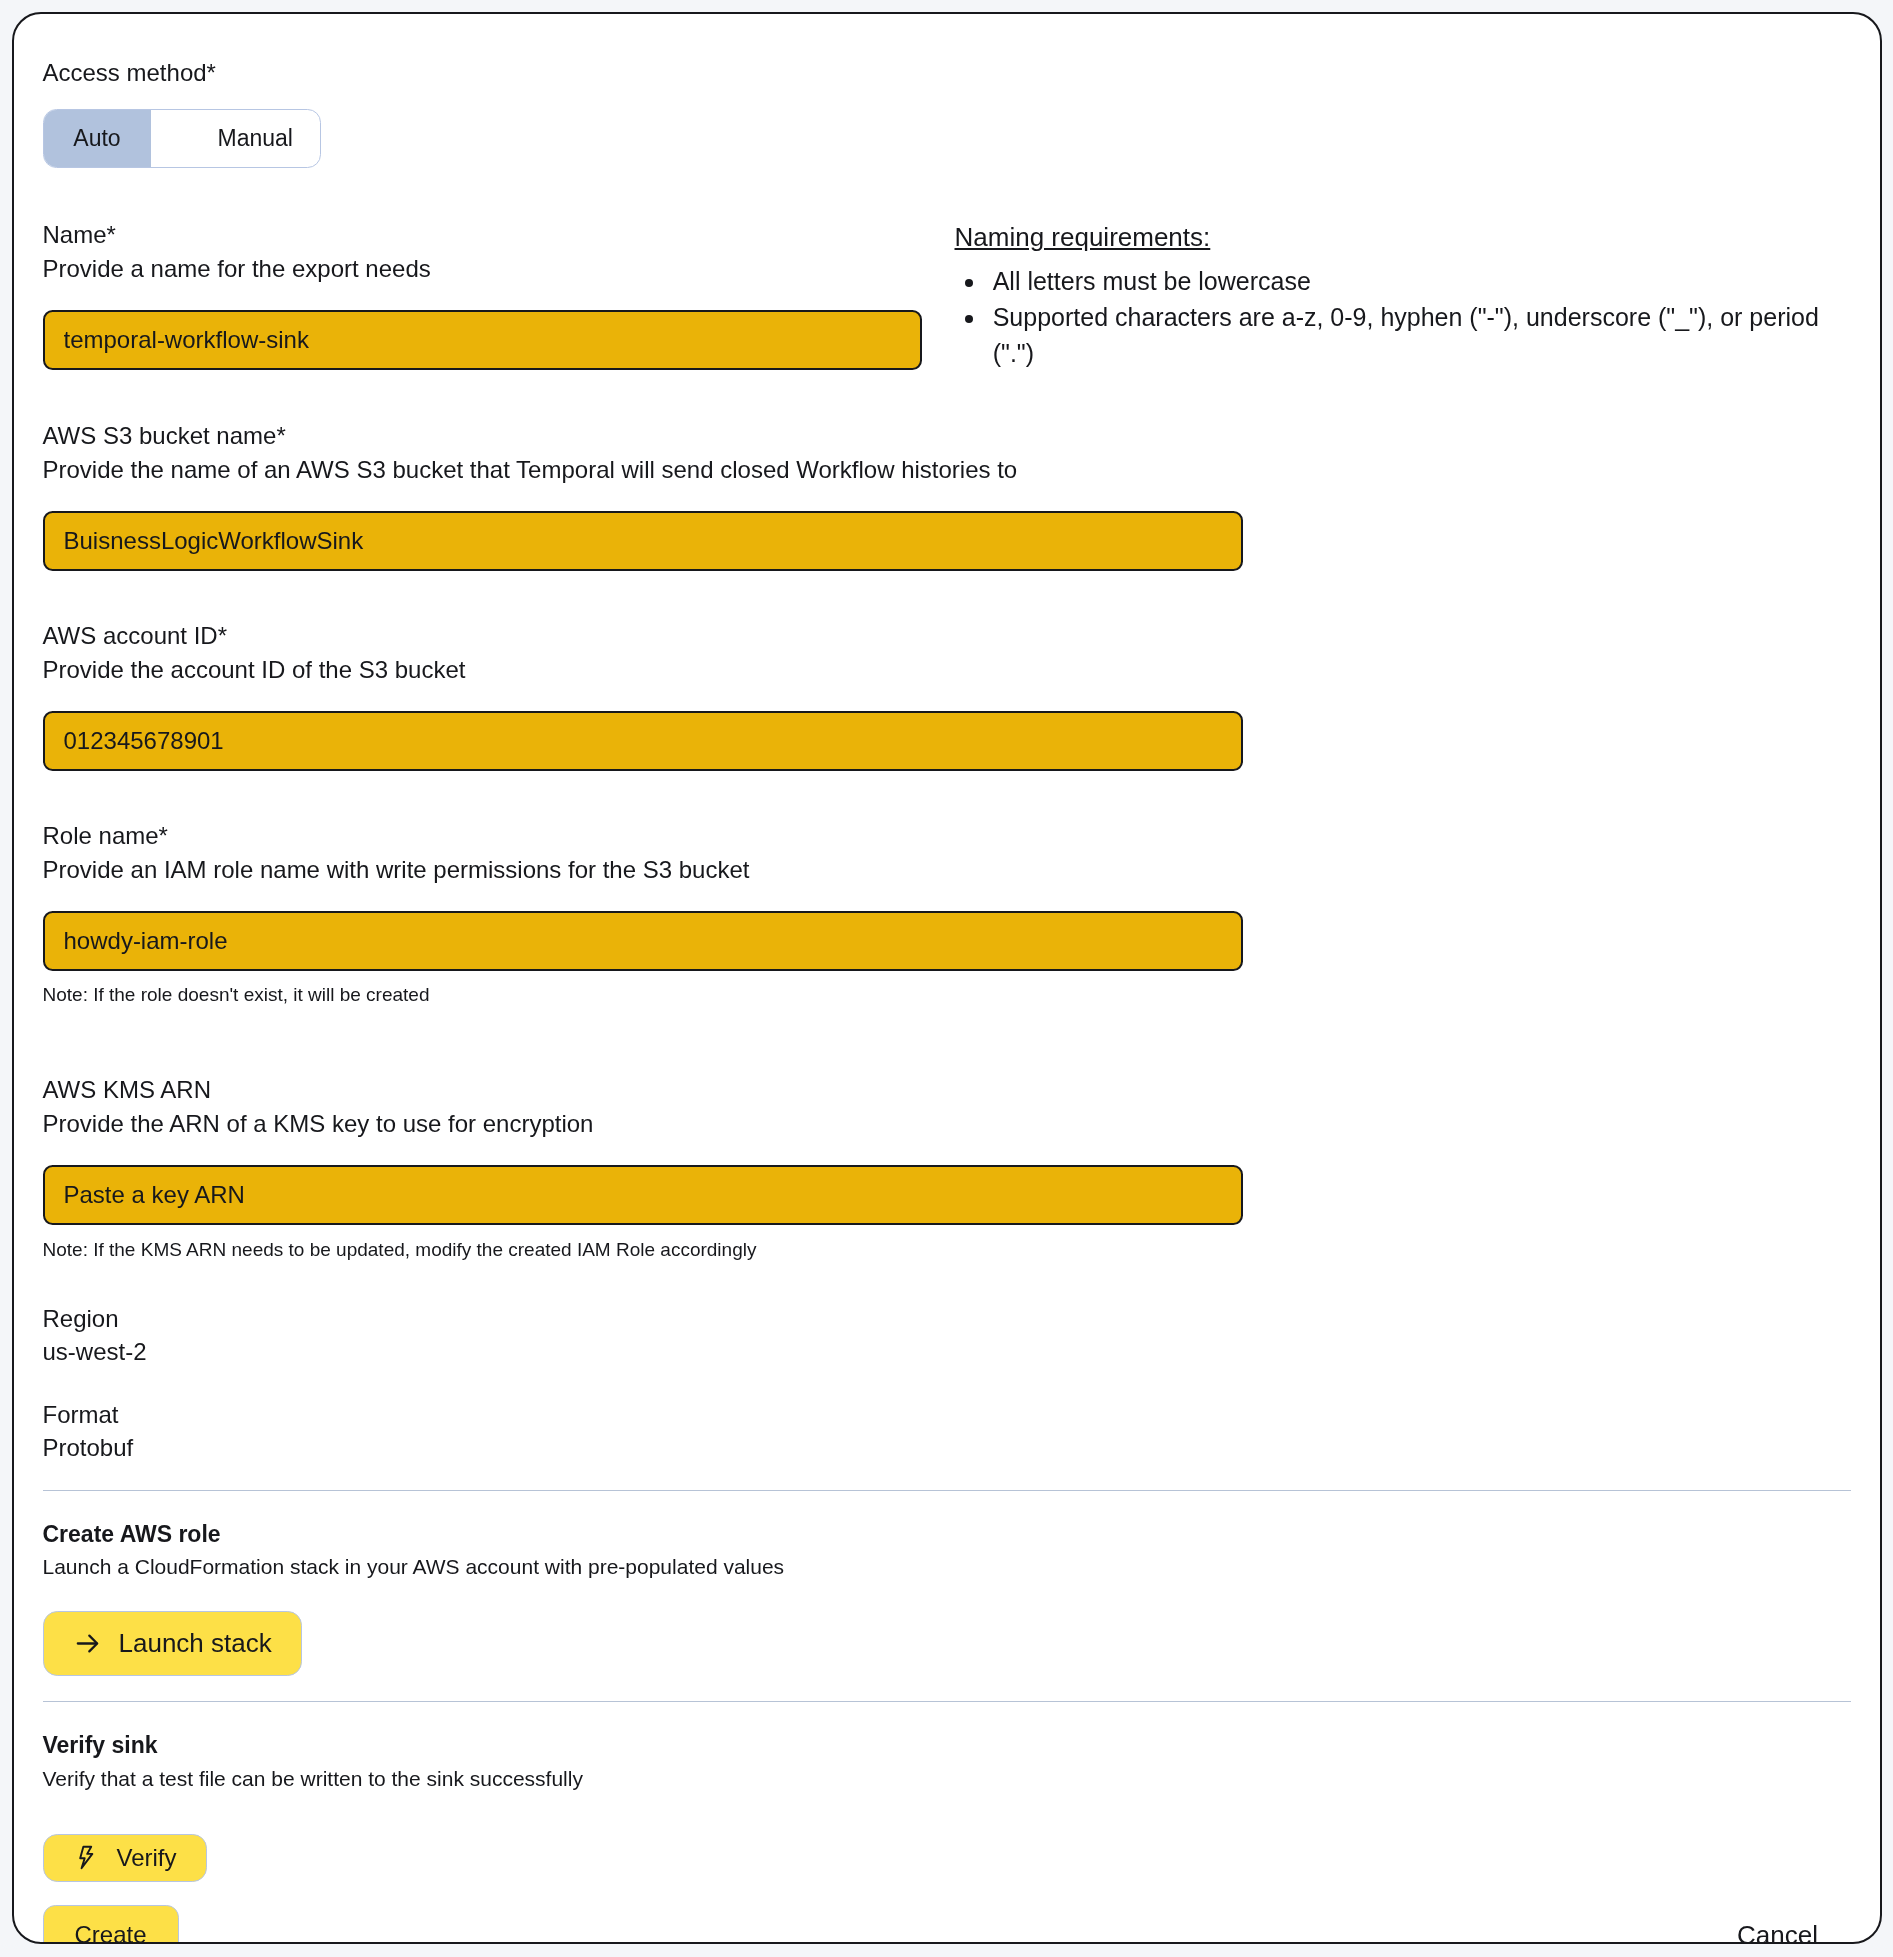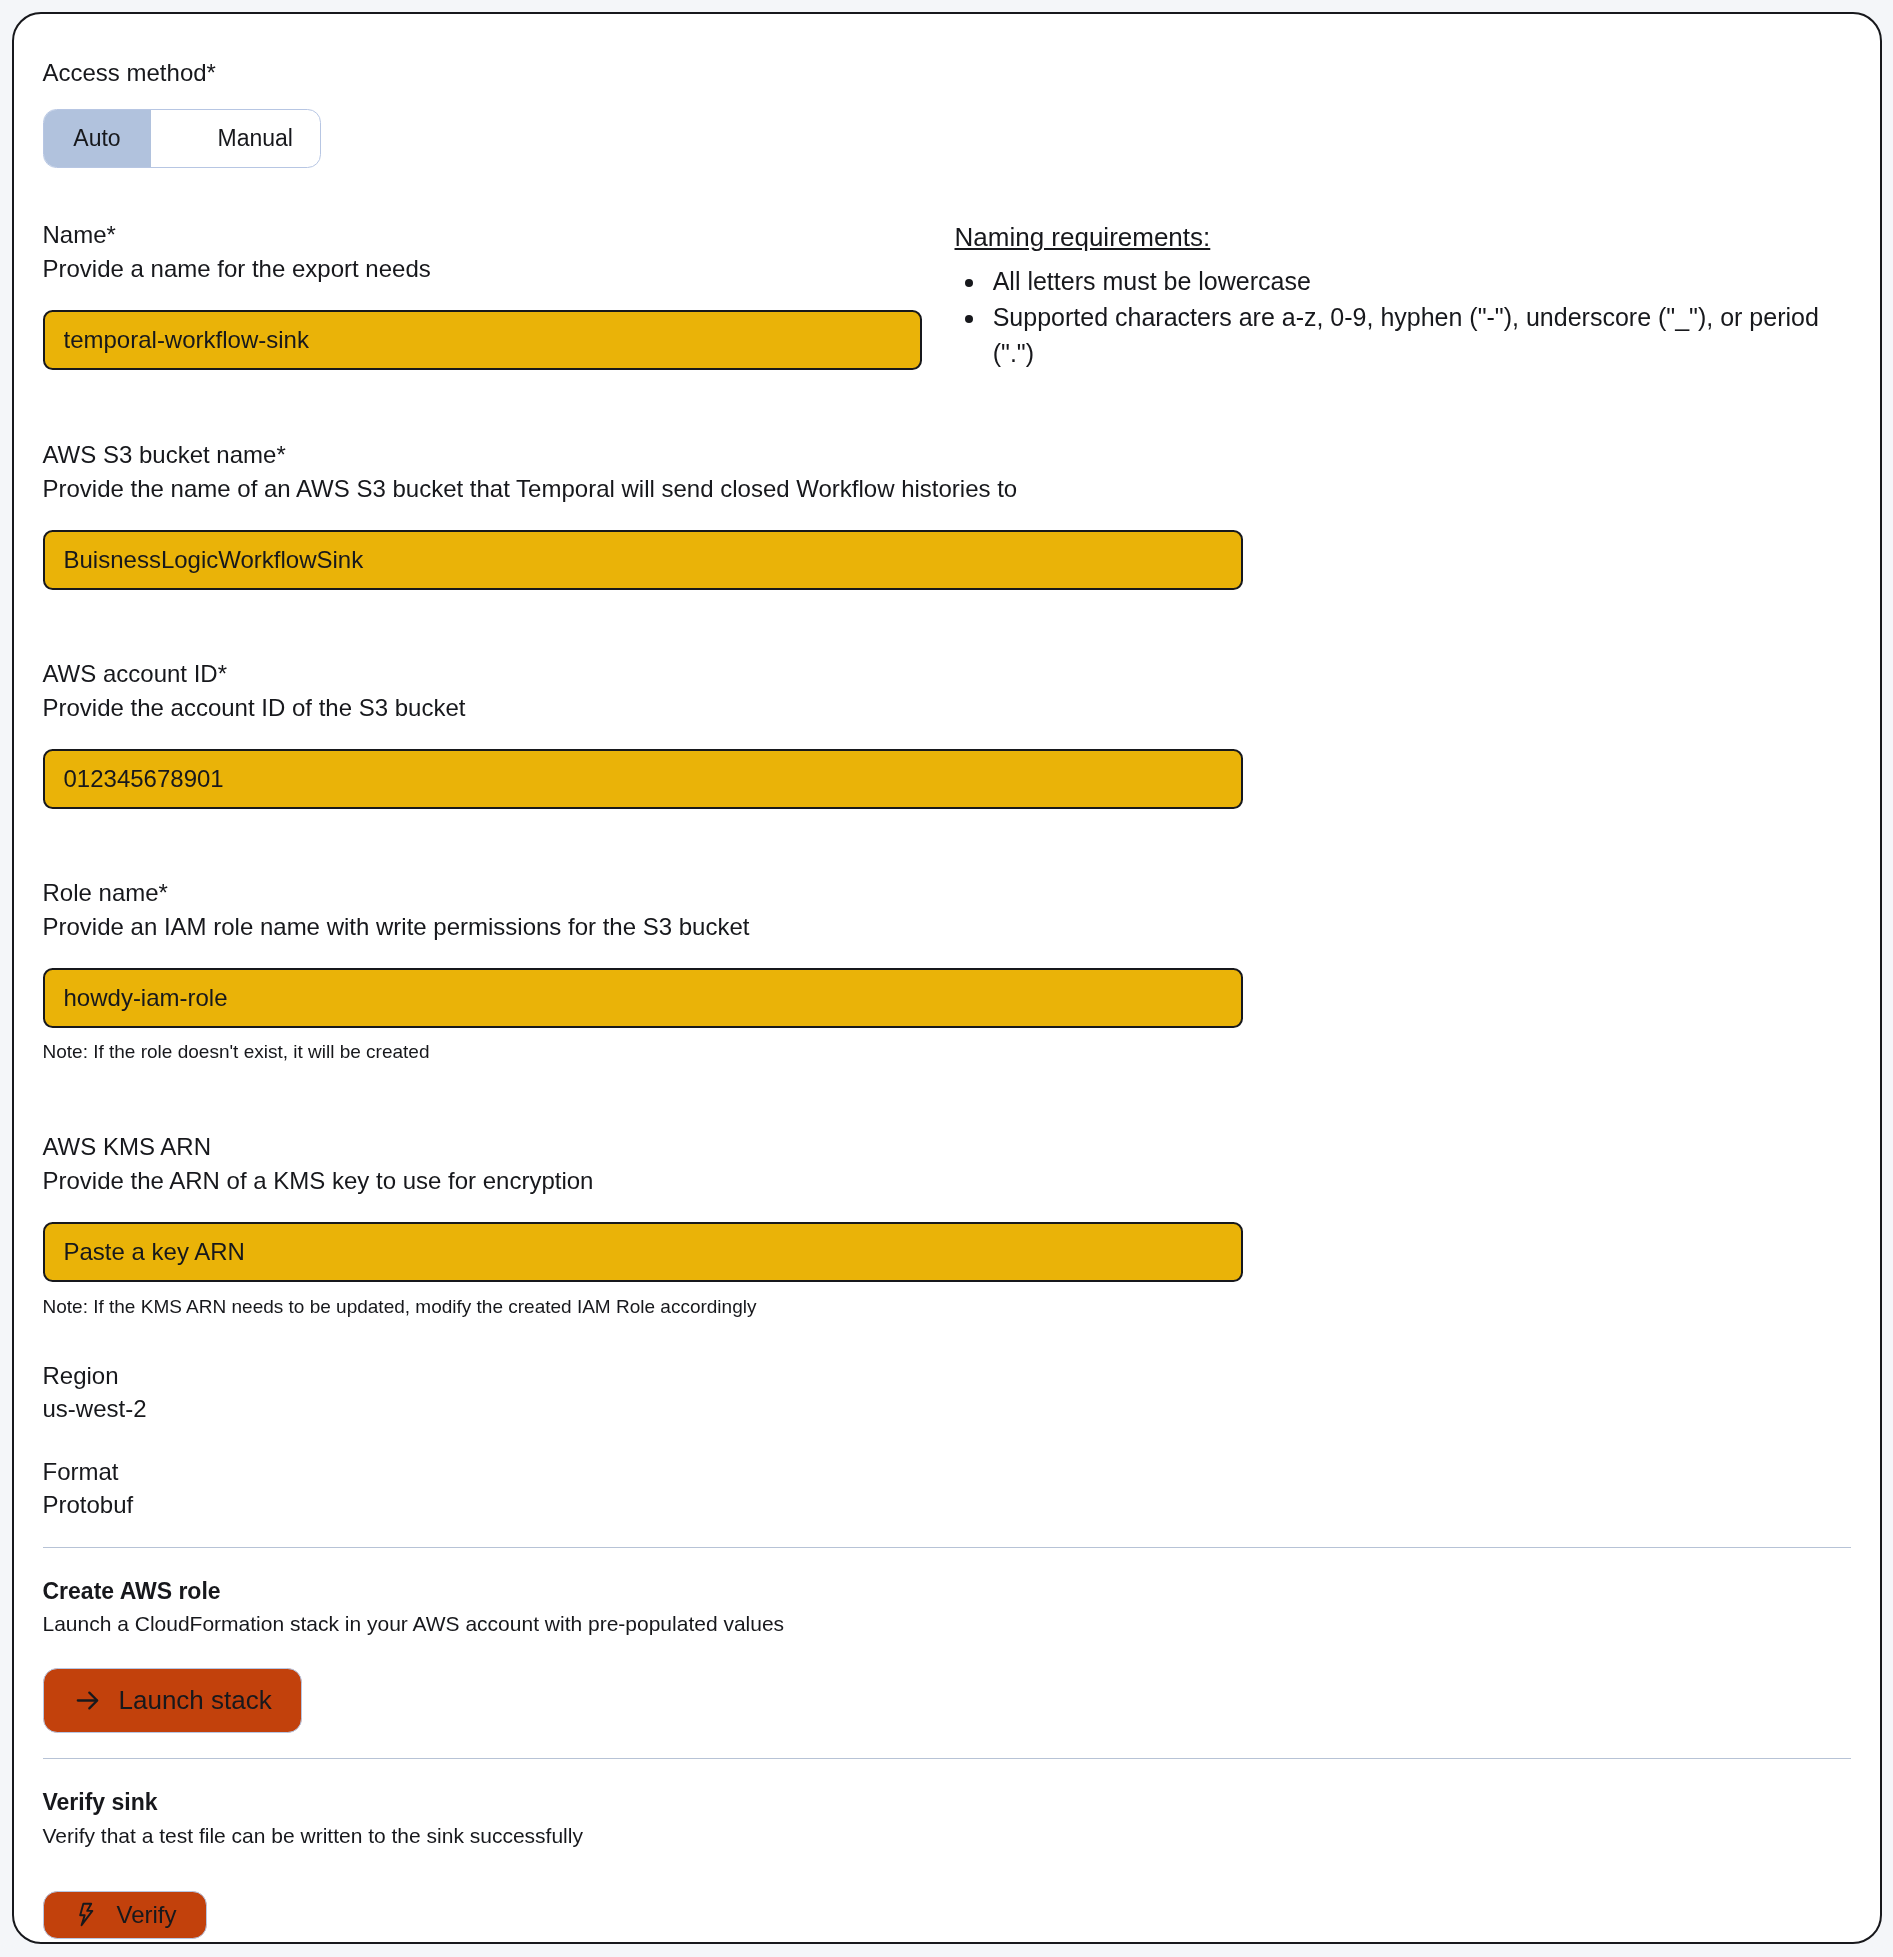--- a/index.html
+++ b/index.html
@@ -35,21 +35,21 @@
   .toggle .seg {
     font-size: 23px;
     padding: 0 27px;
     height: 57px;
     display: flex; align-items: center; justify-content: center;
     cursor: pointer;
     min-width: 107px;
   }
   .toggle .seg.selected { background: #b1c2dd; }
 
-  .field { margin-top: 67px; }
+  .field { margin-top: 48px; }
   .field.first { margin-top: 0; }
   input.text {
     display: block;
     margin-top: 25px;
     height: 60px;
     width: 1200px;
     border: 2.4px solid #17181c;
     border-radius: 9.6px;
     padding: 0 19px;
     font-size: 24px;
@@ -77,21 +77,21 @@
     margin-top: 25px;
   }
   .section-title { font-size: 23px; font-weight: 700; line-height: 32.5px; margin-top: 27px; }
   .section-desc  { font-size: 21px; line-height: 34px; }
 
   .btn {
     display: inline-flex;
     align-items: center;
     gap: 17px;
     margin-top: 27px;
-    background: #c2410c;
+    background: #fde047;
     border: 1.9px solid #b7c6e3;
     border-radius: 14.3px;
     padding: 0 29px;
     height: 65px;
     font-size: 26px;
     font-family: "Liberation Sans", sans-serif;
     color: #17181c;
     cursor: pointer;
     text-align: right;
   }

